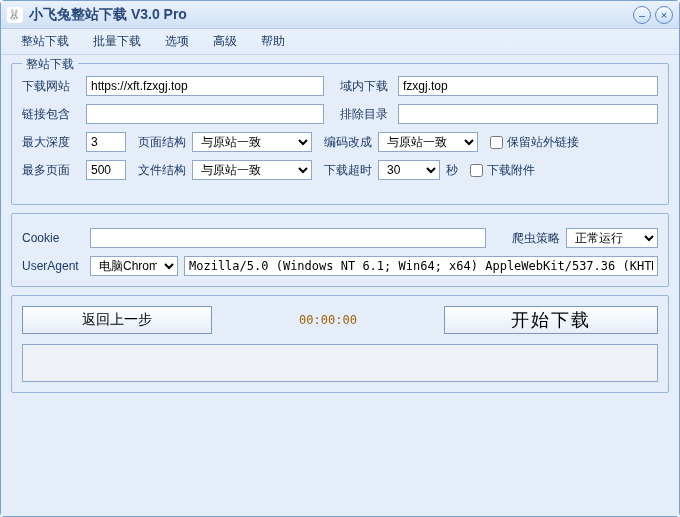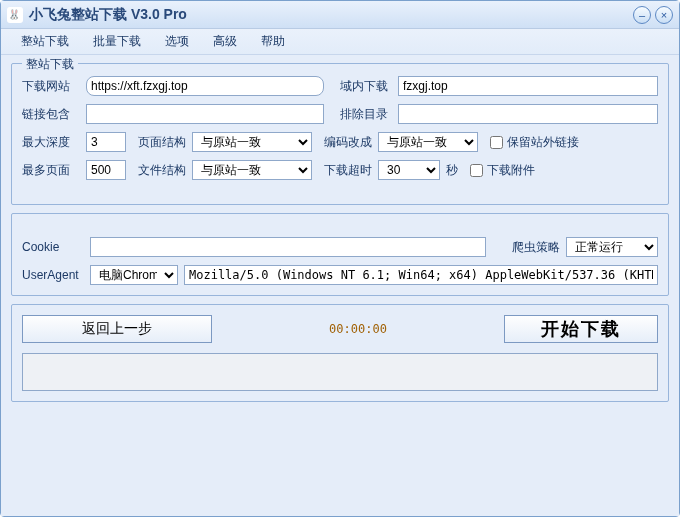--- a/index.html
+++ b/index.html
@@ -107,42 +107,41 @@
   font-size: 12px;
   height: 20px;
   padding: 1px 4px;
 }
 select.combo { height: 20px; background: #fff; }
 .chk { display: inline-flex; align-items: center; gap: 4px; color: #1d3a66; }
 .chk input { width: 13px; height: 13px; }
 .panel2 {
   border: 1px solid #98b5db;
   border-radius: 2px;
-  padding: 23px 10px 10px 10px;
+  padding: 14px 10px 10px 10px;
   margin-bottom: 8px;
 }
 .bottom-panel {
   border: 1px solid #98b5db;
   border-radius: 2px;
   padding: 10px;
 }
 .bigbtn {
   height: 28px;
   border: 1px solid #7c99c2;
   background: linear-gradient(#fefefe,#e6eef9);
   font-family: inherit;
   cursor: pointer;
 }
 .btn-back { width: 190px; font-size: 14px; }
 .btn-start {
-  width: 154px;
+  width: 214px;
   font-family: "SimHei","黑体",sans-serif;
   font-size: 18px;
   letter-spacing: 2px;
-  font-weight: bold;
 }
 .timer {
   flex: 1;
   text-align: center;
   color: #a16207;
   font-family: monospace;
 }
 .progressbar {
   height: 38px;
   border: 1px solid #8fa8ca;
@@ -168,21 +167,21 @@
     <span class="menu-item">高级</span>
     <span class="menu-item">帮助</span>
   </div>
 
   <div class="client">
     <div class="groupbox">
       <span class="groupbox-title">整站下载</span>
 
       <div class="row">
         <span class="label" style="width:58px">下载网站</span>
-        <input class="textin" style="width: 238px; border-radius: 8px;" value="https://xft.fzxgj.top">
+        <input class="textin" style="width: 238px;" value="https://xft.fzxgj.top">
         <span class="label" style="margin-left:10px;width:52px">域内下载</span>
         <input class="textin" style="flex: 1 1 0%;" value="fzxgj.top">
       </div>
 
       <div class="row">
         <span class="label" style="width:58px">链接包含</span>
         <input class="textin" style="width: 238px;" value="">
         <span class="label" style="margin-left:10px;width:52px">排除目录</span>
         <input class="textin" style="flex: 1 1 0%;" value="">
       </div>

